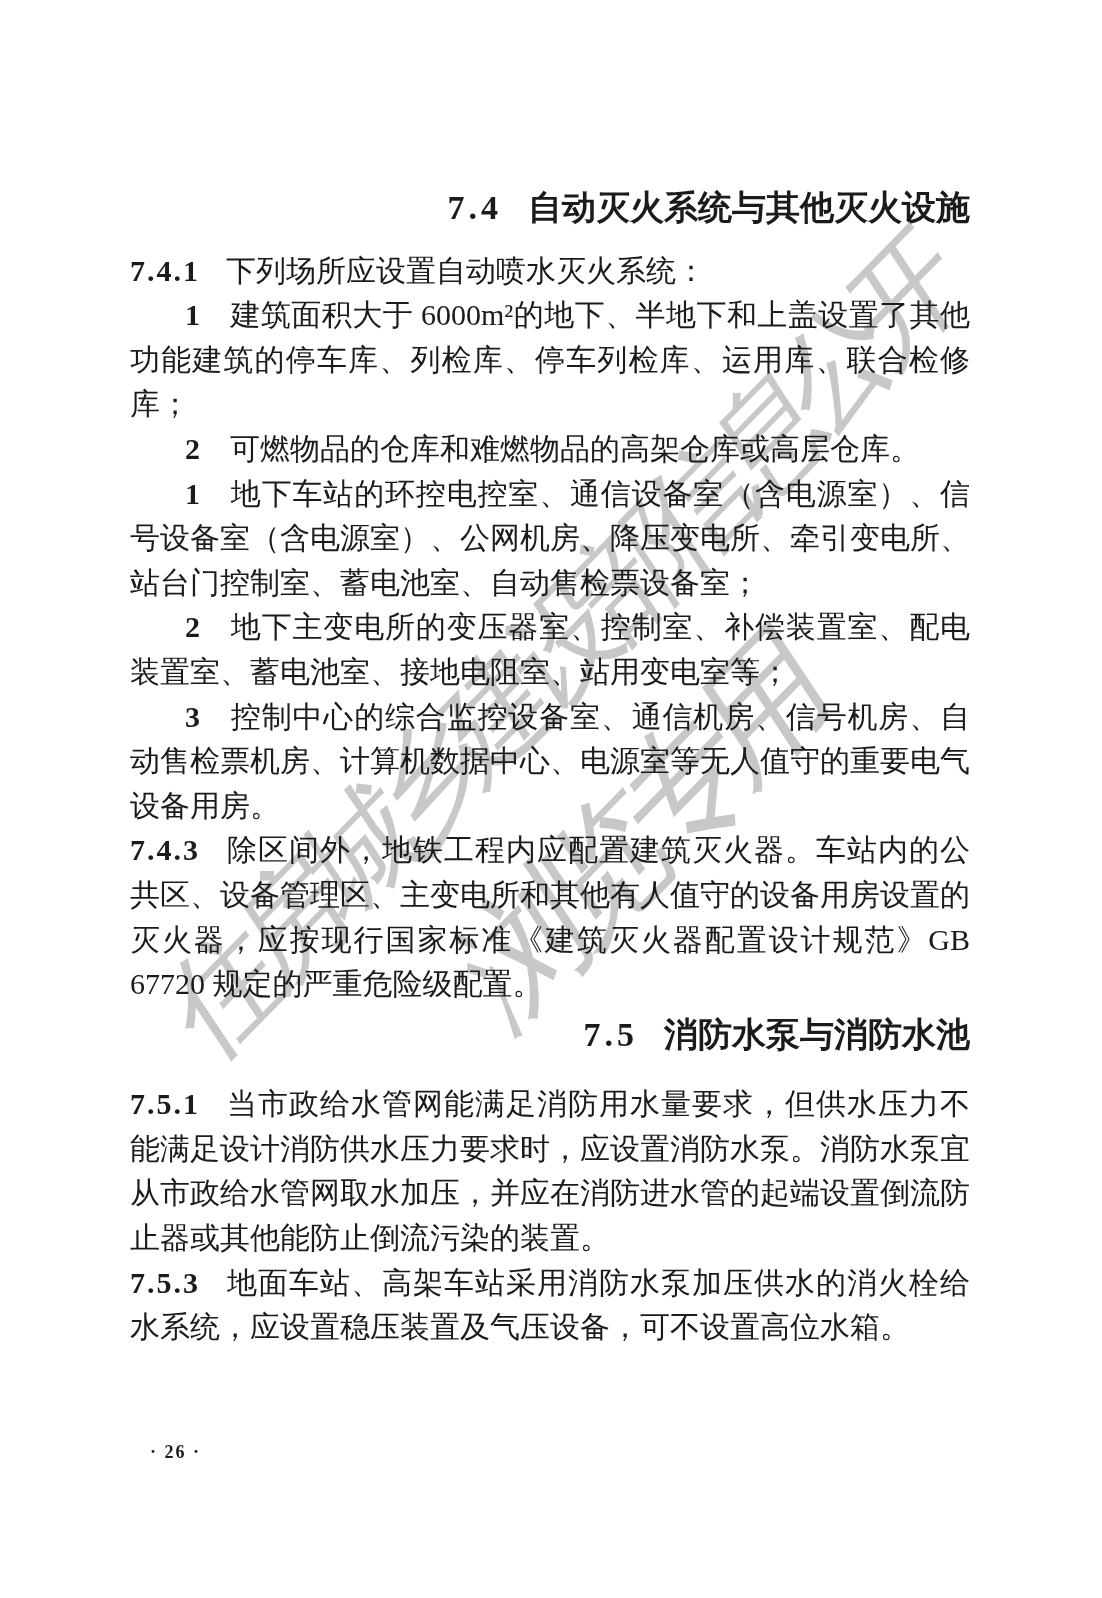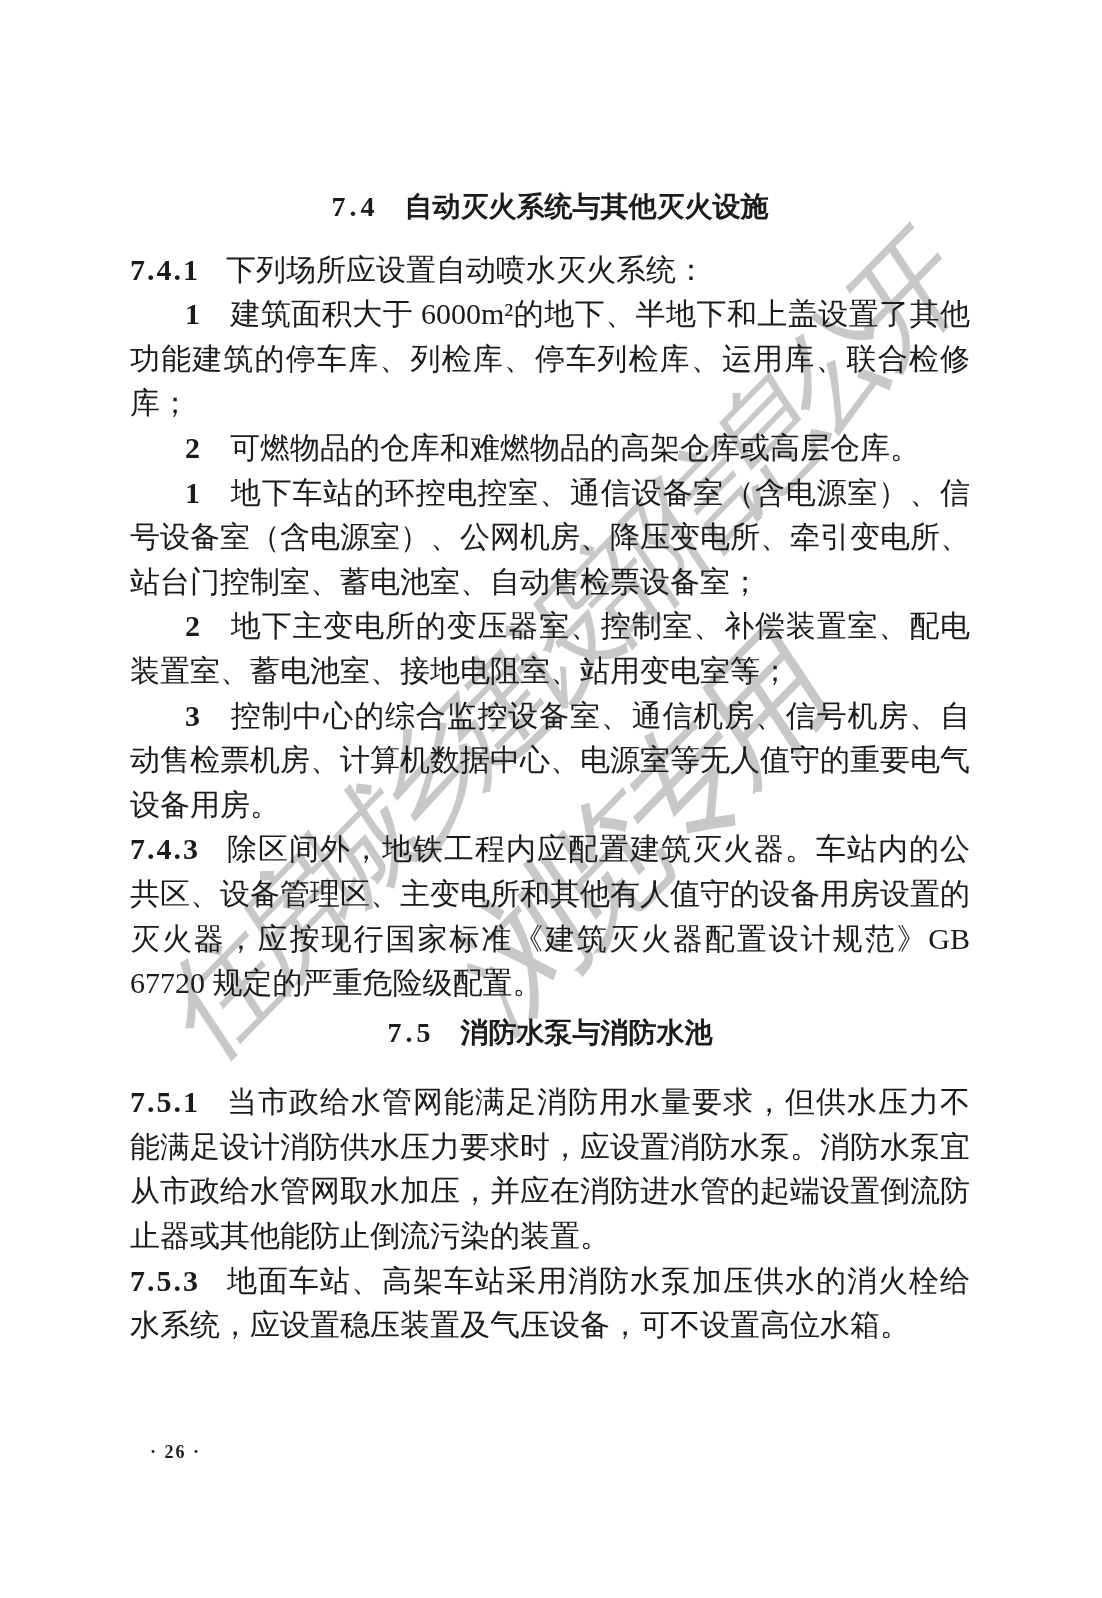--- a/index.html
+++ b/index.html
@@ -40,23 +40,23 @@
   
   .content {
     position: absolute;
     left: 130px; top: 0;
     width: 840px;
     z-index: 1;
   }
   .heading {
     font-family: "Liberation Sans", "DejaVu Sans", sans-serif;
     font-weight: bold;
-    font-size: 28px;
+    font-size: 34px;
     line-height: 44.6px;
-    text-align: center;
+    text-align: right;
     margin: 0;
   }
   .heading .h-num {
     font-family: "Liberation Serif", "DejaVu Serif", serif;
     letter-spacing: 4px;
     margin-right: 26px;
   }
   .heading-74 { margin: 185px 0 18px 0; }
   .heading-75 { margin: 5px 0 25px 0; }
 

